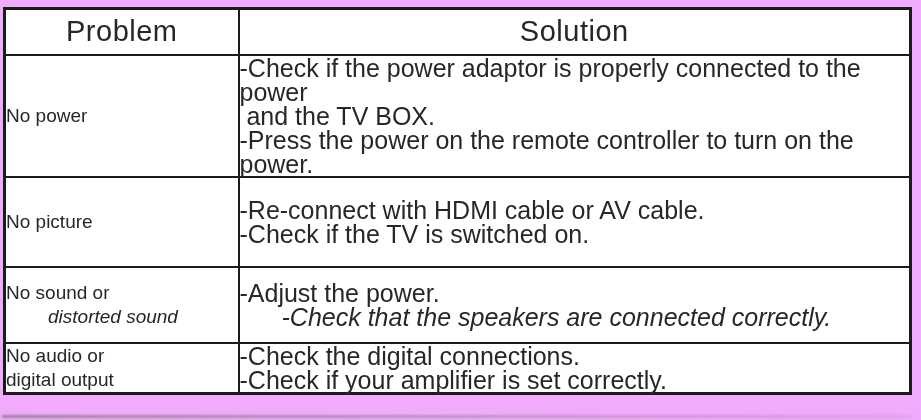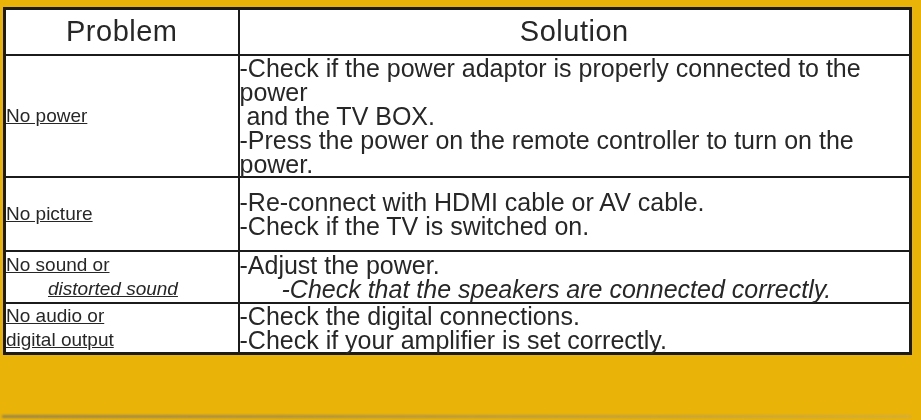--- a/index.html
+++ b/index.html
@@ -4,21 +4,21 @@
 <style>
   html, body {
     margin: 0;
     padding: 0;
     background: #fdfdfd;
   }
   .doc {
     position: relative;
     width: 921px;
     height: 420px;
-    background: #eab308;
+    background: #f0abfc;
     overflow: hidden;
     font-family: "Liberation Sans", "DejaVu Sans", sans-serif;
     color: #272727;
   }
   table.trouble {
     position: absolute;
     left: 3px;
     top: 7px;
     width: 909px;
     border-collapse: collapse;
@@ -28,35 +28,34 @@
   }
   table.trouble th,
   table.trouble td {
     border: 2px solid #1b1b1b;
     vertical-align: middle;
     padding: 0;
   }
   col.problem-col { width: 234px; }
   tr.header-row  { height: 46px; }
   tr.row-1 { height: 93px; }
-  tr.row-2 { height: 74px; }
-  tr.row-3 { height: 52px; }
+  tr.row-2 { height: 90px; }
+  tr.row-3 { height: 76px; }
   tr.row-4 { height: 48px; }
   tr.row-5 { height: 63px; }
   th.hdr {
     font-size: 29px;
     font-weight: 400;
     text-align: center;
     letter-spacing: 0.5px;
   }
   th.hdr-solution { padding-right: 34px; }
   td.problem-cell {
     padding-left: 12px;
     font-size: 19px;
-    text-decoration: underline;
   }
   td.solution-cell {
     padding-left: 27px;
     font-size: 25px;
   }
   .line {
     line-height: 24px;
     white-space: pre-wrap;
   }
   .italic { font-style: italic; padding-left: 42px; }

